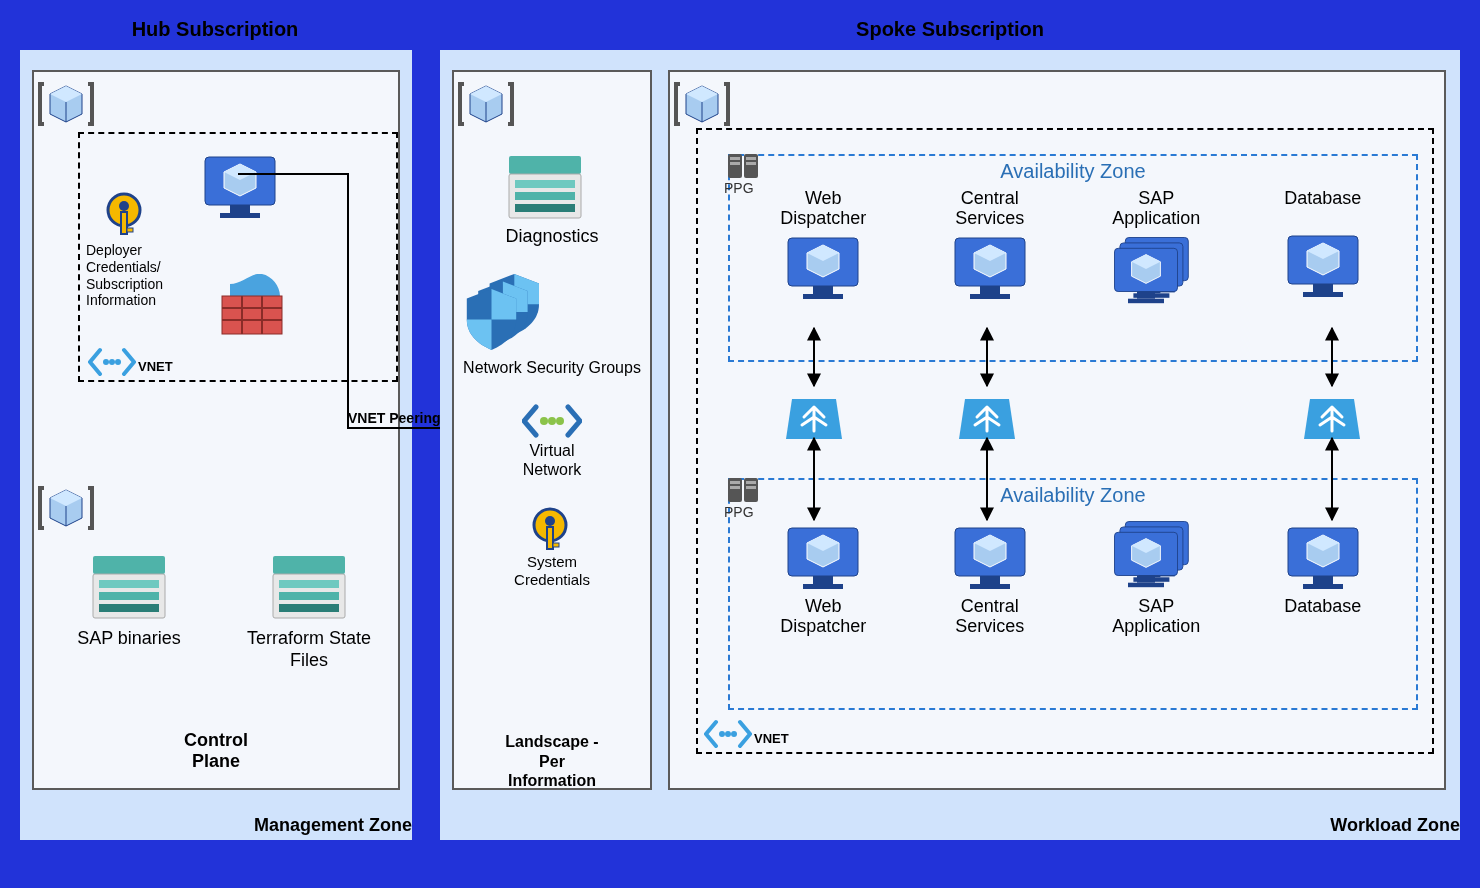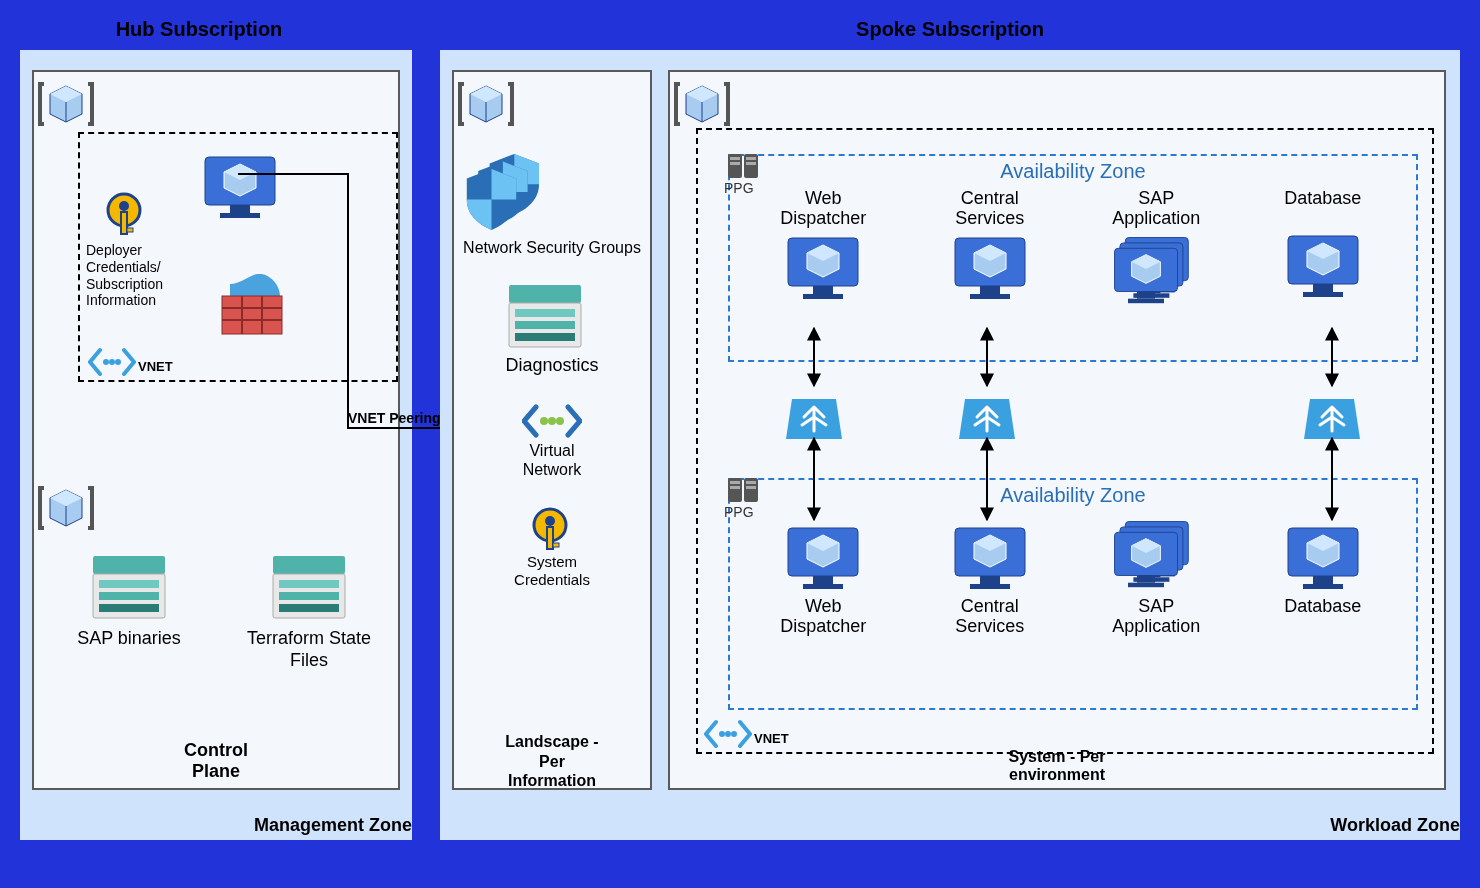--- a/index.html
+++ b/index.html
@@ -174,29 +174,29 @@
       <use href="#vm-icon" x="6" y="6" transform="scale(0.9)"></use>
       <use href="#vm-icon" x="0" y="12" transform="scale(0.9)"></use>
     </g>
 
     <marker id="arrow" viewBox="0 0 10 10" refX="9" refY="5" markerWidth="7" markerHeight="7" orient="auto-start-reverse">
       <path d="M0 0 L10 5 L0 10 Z" fill="#000"></path>
     </marker>
   </defs>
 </svg>
 
-<div class="zone-header" style="left:4px; top:18px; width:390px;text-align:center;">Hub Subscription</div>
+<div class="zone-header" style="left:20px; top:18px; width:390px;text-align:center;">Hub Subscription</div>
 
 <div class="zone-header" style="left:440px; top:18px; width:1020px;">Spoke Subscription</div>
 
 <div class="zone" style="left:20px; top:50px; width:392px; height:790px;">
   <div class="zone-footer" style="bottom:4px;">Management Zone</div>
 
   <div class="box" style="left:12px; top:20px; width:368px; height:720px;">
-    <div class="box-label" style="bottom:6px; white-space:pre-line;">Control
+    <div class="box-label" style="bottom:16px; white-space:pre-line;">Control
 Plane</div>
 
     <svg width="56" height="56" style="position:absolute; left:4px; top:4px;">
         <use href="#rg-icon"></use>
       </svg>
 
     <div class="dash-box" style="left:44px; top:60px; width:320px; height:250px;">
 
       <svg width="80" height="68" style="position:absolute; left:120px; top:18px;">
           <use href="#vm-icon"></use>
@@ -251,32 +251,32 @@
   <div class="box" style="left:12px; top:20px; width:200px; height:720px;">
     <svg width="56" height="56" style="position:absolute; left:4px; top:4px;">
         <use href="#rg-icon"></use>
       </svg>
     <div class="box-label" style="bottom:-2px; white-space:pre-line; font-size:16px; line-height:1.2;">Landscape -
 Per
 Information</div>
 
     <div style="position:absolute; top:80px; left:0; width:100%; display:flex; flex-direction:column; align-items:center; gap:24px;">
       <div style="text-align:center;">
+        <svg width="80" height="70">
+            <use href="#storage-icon"></use>
+          </svg>
+        <div class="icon-label" style="font-size:18px; margin-top:4px;">Diagnostics</div>
+      </div>
+      <div style="text-align:center;">
         <svg width="88" height="84" viewBox="0 0 88 84">
           <use href="#shield-icon" x="24" y="0" transform="scale(0.95)"></use>
           <use href="#shield-icon" x="12" y="8" transform="scale(0.95)"></use>
           <use href="#shield-icon" x="0" y="16" transform="scale(0.95)"></use>
         </svg>
         <div class="icon-label" style="font-size:16px; margin-top:2px;">Network Security Groups</div>
-      </div>
-      <div style="text-align:center;">
-        <svg width="80" height="70">
-            <use href="#storage-icon"></use>
-          </svg>
-        <div class="icon-label" style="font-size:18px; margin-top:4px;">Diagnostics</div>
       </div>
       <div style="text-align:center;">
         <svg width="60" height="40">
             <use href="#vnet-icon"></use>
           </svg>
         <div class="icon-label" style="font-size:16px; white-space:pre-line;">Virtual
 Network</div>
       </div>
       <div style="text-align:center;">
         <svg width="48" height="50" style="margin:0 auto;">
@@ -285,22 +285,20 @@
         <div class="icon-label" style="font-size:15px; white-space:pre-line;">System
 Credentials</div>
       </div>
     </div>
   </div>
 
   <div class="box" style="left:228px; top:20px; width:778px; height:720px;">
     <svg width="56" height="56" style="position:absolute; left:4px; top:4px;">
         <use href="#rg-icon"></use>
       </svg>
-    <div class="box-label" style="bottom:4px; white-space:pre-line; font-size:16px;">System - Per
-environment</div>
 
     <div class="dash-box" style="left:26px; top:56px; width:738px; height:626px;">
 
       <svg width="48" height="32" style="position:absolute; left:6px; bottom:2px;">
           <use href="#vnet-small"></use>
         </svg>
       <div class="vnet-label" style="left:56px; bottom:6px;">VNET</div>
 
       <div class="dash-box-blue" style="left:30px; top:24px; width:690px; height:208px; padding-top:4px;">
         <svg width="30" height="24" style="position:absolute; left:-2px; top:-2px;">

